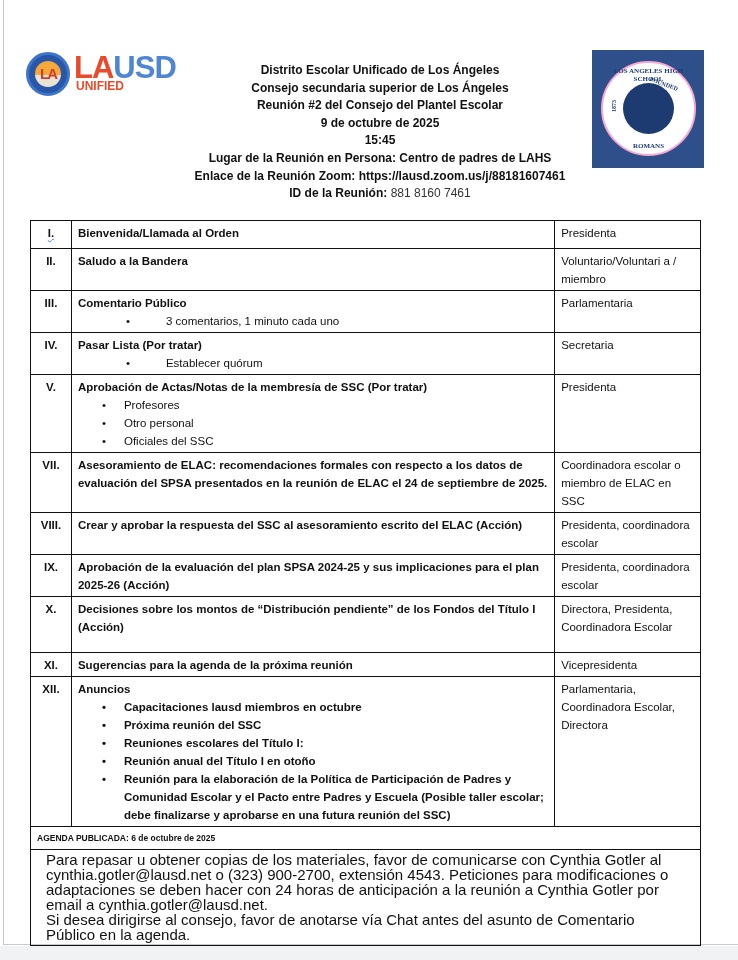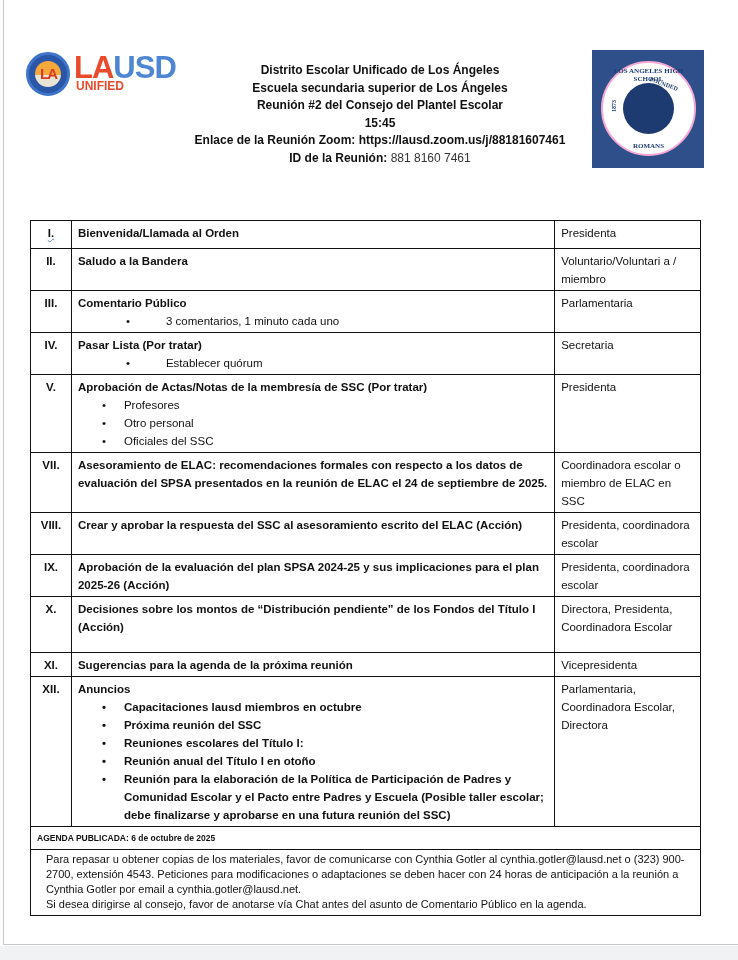--- a/index.html
+++ b/index.html
@@ -48,21 +48,21 @@
   td.item { width:472px; font-weight:bold; }
   td.resp { width:133px; font-weight:normal; }
   ul.sub { margin:0; padding:0 0 0 46px; list-style:none; }
   ul.sub li { position:relative; padding-left:0; }
   ul.sub li::before { content:"\2022"; position:absolute; left:-22px; }
   ul.sub.normal li { font-weight:normal; }
   ul.sub.wide li::before { left:-40px; }
   ul.sub.wide { padding-left:88px; }
   .center { text-align:center; }
   .published { font-size:8.5px; font-weight:bold; padding:2px 6px !important; }
-  .notes { font-size:11px; line-height:15px !important; padding:2px 15px 3px 15px !important; }
+  .notes { font-size:15px; line-height:15px !important; padding:2px 15px 3px 15px !important; }
   .notes span { display:block; }
   .underline-squiggle { text-decoration:underline wavy #5a7fd6; text-decoration-thickness:1px; }
 </style>
 </head>
 <body>
 
 <div class="page-frame"></div>
 <div class="bottom-strip"></div>
 
 <div class="lausd-logo">
@@ -80,23 +80,25 @@
     <div class="lahs-text-top">LOS ANGELES HIGH SCHOOL</div>
     <div class="lahs-core"></div>
     <div class="lahs-year">1873</div>
     <div class="lahs-founded">FOUNDED</div>
     <div class="lahs-text-bottom">ROMANS</div>
   </div>
 </div>
 
 <div class="header">
   <span class="line">Distrito Escolar Unificado de Los Ángeles</span>
-  <span class="line">Escuela secundaria superior de Los Ángeles</span>
+  <span class="line">Consejo secundaria superior de Los Ángeles</span>
   <span class="line">Reunión #2 del Consejo del Plantel Escolar</span>
+  <span class="line">9 de octubre de 2025</span>
   <span class="line">15:45</span>
+  <span class="line">Lugar de la Reunión en Persona: Centro de padres de LAHS</span>
   <span class="line">Enlace de la Reunión Zoom: https://lausd.zoom.us/j/88181607461</span>
   <span class="line"><span>ID de la Reunión:</span> <span class="meeting-id-value">881 8160 7461</span></span>
 </div>
 
 <table class="agenda">
   <tbody id="agenda-body">
       <tr style="height: 28px;">
         <td class="num"><span class="underline-squiggle">I.</span></td>
         <td class="item">
           <div>Bienvenida/Llamada al Orden</div>

